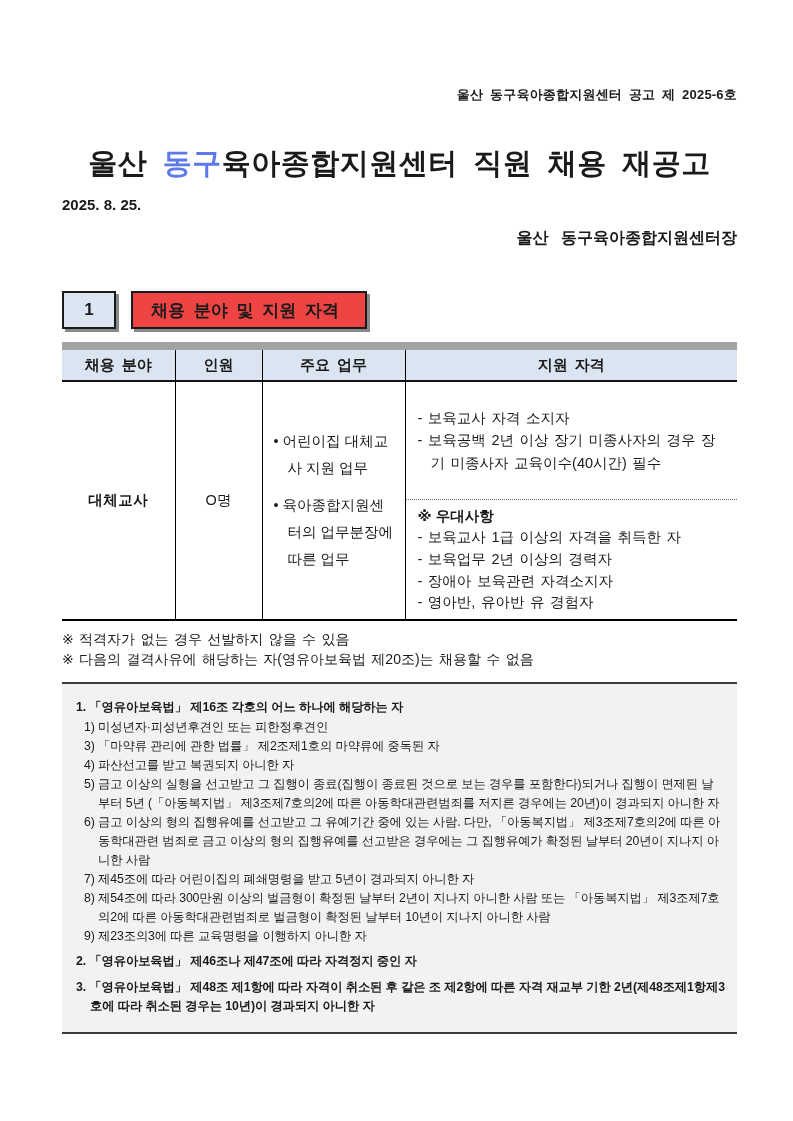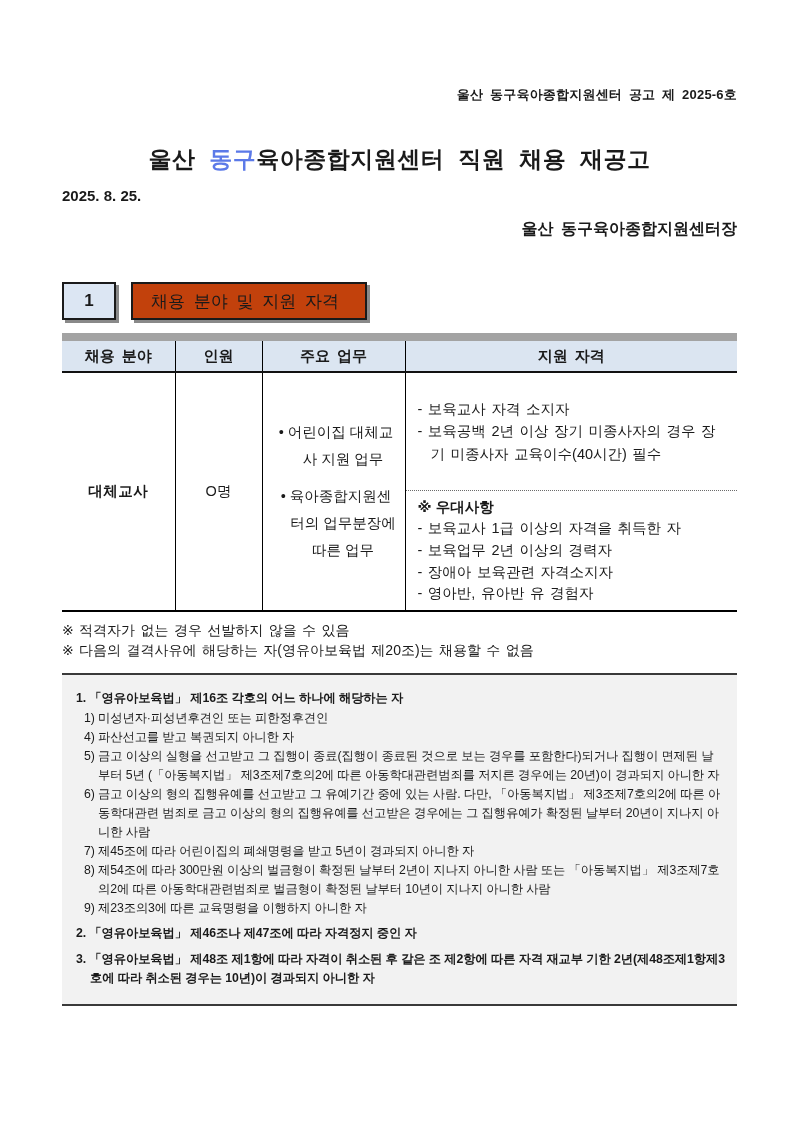--- a/index.html
+++ b/index.html
@@ -20,21 +20,21 @@
     text-align: right;
     font-size: 13px;
     font-weight: bold;
     letter-spacing: 0.2px;
     word-spacing: 3px;
   }
 
   .title {
     margin-top: 40px;
     text-align: center;
-    font-size: 23px;
+    font-size: 29px;
     font-weight: bold;
     word-spacing: 7px;
     letter-spacing: 0.5px;
   }
   .title .hl { color: #5B79E8; }
 
   .intro {
     margin-top: 46px;
     font-size: 15px;
     line-height: 1.8;
@@ -48,44 +48,45 @@
     text-align: left;
     font-size: 15px;
     font-weight: bold;
   }
   .signer-line {
     margin-top: 15px;
     text-align: right;
     font-size: 16px;
     font-weight: bold;
     word-spacing: 3px;
+    font-family: Liberation Mono, monospace;
   }
 
   .section-head {
     margin-top: 42px;
     display: flex;
     align-items: stretch;
     gap: 15px;
     height: 38px;
   }
   .num-box {
     width: 54px;
     background: #DCE6F3;
     border: 2px solid #1a1a1a;
     box-shadow: 3px 3px 0 rgba(40,40,40,0.55);
     display: flex; align-items: center; justify-content: center;
     font-size: 17px; font-weight: bold;
   }
   .head-box {
-    background: #c2410c;
+    background: #ef4444;
     border: 2px solid #1a1a1a;
     box-shadow: 3px 3px 0 rgba(40,40,40,0.55);
     display: flex; align-items: center;
     padding: 0 26px 0 18px;
-    font-size: 17px; font-weight: normal;
+    font-size: 17px; font-weight: bold;
     word-spacing: 4px;
   }
 
   table.recruit {
     margin-top: 13px;
     width: 675px;
     border-collapse: collapse;
     border-top: 8px solid #a3a3a3;
     border-bottom: 2px solid #000;
   }
@@ -99,21 +100,21 @@
   }
   table.recruit th + th, table.recruit td + td { border-left: 1.5px solid #000; }
   table.recruit td { vertical-align: middle; font-size: 14.5px; }
   .col-field { width: 113px; }
   .col-count { width: 87px; }
   .col-duty  { width: 143px; }
   .col-qual  { width: 332px; }
 
   td.cell-field { text-align: center; font-weight: bold; letter-spacing: 0.5px; }
   td.cell-count { text-align: center; }
-  td.cell-duty  { padding: 8px 6px 8px 11px; text-align: center; }
+  td.cell-duty  { padding: 8px 6px 8px 11px; }
   .duty-item {
     padding-left: 14px; text-indent: -14px;
     line-height: 1.85;
   }
   .duty-item + .duty-item { margin-top: 10px; }
 
   td.cell-qual { padding: 0; vertical-align: top; }
   .qual-top {
     height: 118px;
     border-bottom: 1.5px dotted #6b6b6b;
@@ -220,20 +221,21 @@
 
   <div class="notes">
     <div>※ 적격자가 없는 경우 선발하지 않을 수 있음</div>
     <div>※ 다음의 결격사유에 해당하는 자(영유아보육법 제20조)는 채용할 수 없음</div>
   </div>
 
   <div class="gray-box">
     <div class="law-item">1. 「영유아보육법」 제16조 각호의 어느 하나에 해당하는 자</div>
     <div class="law-subs">
       <div class="law-sub">1) 미성년자·피성년후견인 또는 피한정후견인</div>
+      <div class="law-sub">3) 「마약류 관리에 관한 법률」 제2조제1호의 마약류에 중독된 자</div>
       <div class="law-sub">4) 파산선고를 받고 복권되지 아니한 자</div>
       <div class="law-sub">5) 금고 이상의 실형을 선고받고 그 집행이 종료(집행이 종료된 것으로 보는 경우를 포함한다)되거나 집행이 면제된 날부터 5년 (「아동복지법」 제3조제7호의2에 따른 아동학대관련범죄를 저지른 경우에는 20년)이 경과되지 아니한 자</div>
       <div class="law-sub">6) 금고 이상의 형의 집행유예를 선고받고 그 유예기간 중에 있는 사람. 다만, 「아동복지법」 제3조제7호의2에 따른 아동학대관련 범죄로 금고 이상의 형의 집행유예를 선고받은 경우에는 그 집행유예가 확정된 날부터 20년이 지나지 아니한 사람</div>
       <div class="law-sub">7) 제45조에 따라 어린이집의 폐쇄명령을 받고 5년이 경과되지 아니한 자</div>
       <div class="law-sub">8) 제54조에 따라 300만원 이상의 벌금형이 확정된 날부터 2년이 지나지 아니한 사람 또는 「아동복지법」 제3조제7호의2에 따른 아동학대관련범죄로 벌금형이 확정된 날부터 10년이 지나지 아니한 사람</div>
       <div class="law-sub">9) 제23조의3에 따른 교육명령을 이행하지 아니한 자</div>
     </div>
     <div class="law-item">2. 「영유아보육법」 제46조나 제47조에 따라 자격정지 중인 자</div>
     <div class="law-item">3. 「영유아보육법」 제48조 제1항에 따라 자격이 취소된 후 같은 조 제2항에 따른 자격 재교부 기한 2년(제48조제1항제3호에 따라 취소된 경우는 10년)이 경과되지 아니한 자</div>
   </div>

